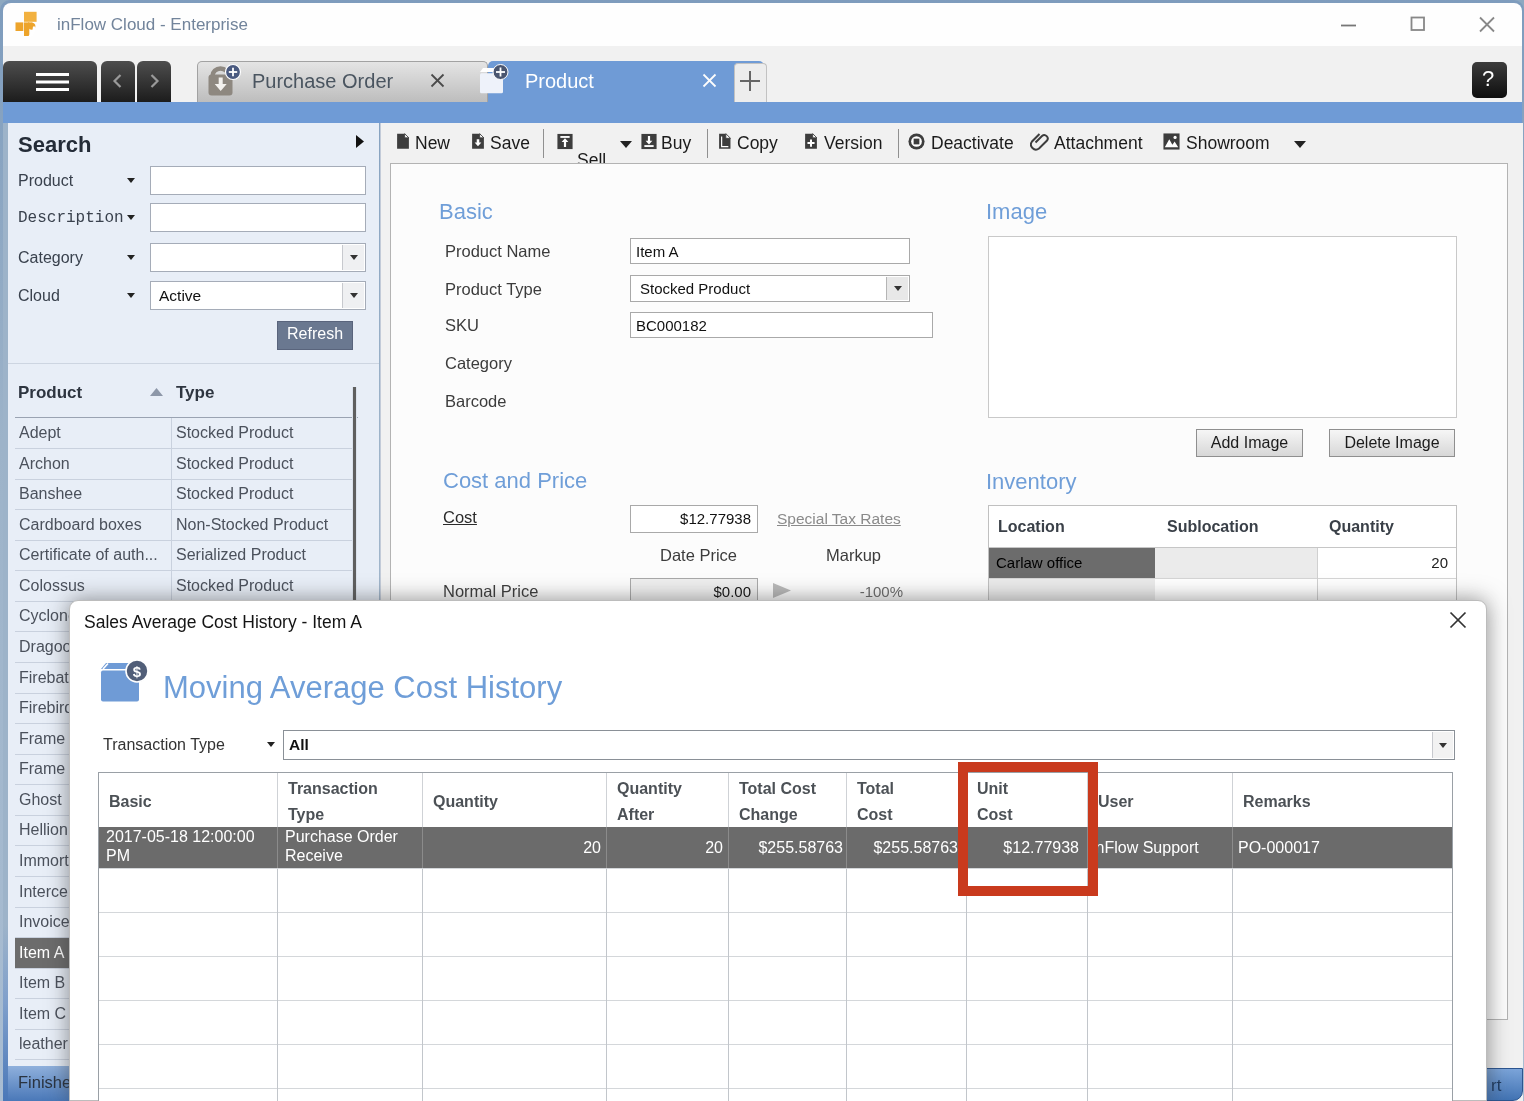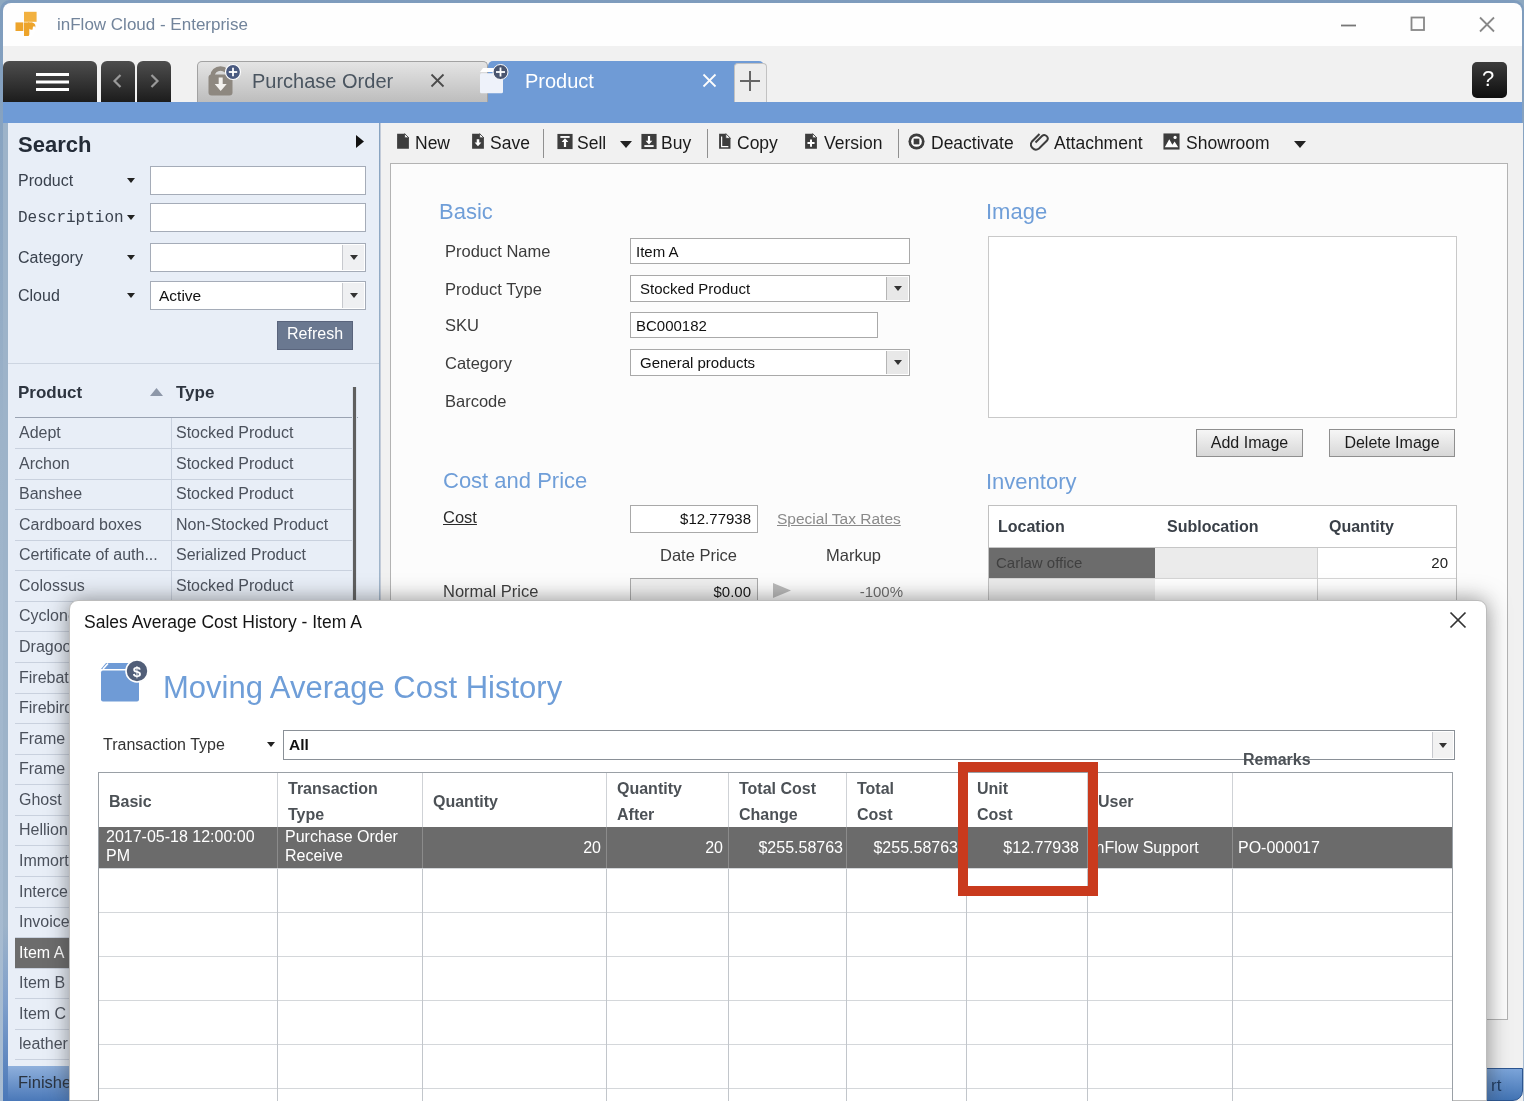--- a/index.html
+++ b/index.html
@@ -252,21 +252,21 @@
       <path d="M11.5,0.5 l5,5 h-5 z" fill="#fff" stroke="#3d3d3d" stroke-width="1"></path>
       <path d="M8,7 h3 v4 h2.5 l-4,4.5 -4,-4.5 h2.5 z" fill="#fff"></path>
     </svg>
 <div class="a tlabel" style="left:490px;">Save</div>
 <div class="a tsep" style="left:543px;"></div>
 <svg class="a ticon" style="left:557px;width:16px;height:17px;" viewBox="0 0 19 19">
       <rect x="0.5" y="0.5" width="18" height="18" fill="#3d3d3d"></rect>
       <rect x="4" y="3" width="11" height="2.2" fill="#fff"></rect>
       <path d="M8.2,9 h2.6 v7 h-2.6 z M9.5,5.5 l4,4.5 h-8 z" fill="#fff"></path>
     </svg>
-<div class="a tlabel" style="left:577px;">Sell</div>
+<div class="a tlabel" style="left:577px;margin-top:17px;">Sell</div>
 <div class="a tri-d" style="left:620px;top:141px;border-left-width:6px;border-right-width:6px;border-top-width:7px;"></div>
 <svg class="a ticon" style="left:641px;width:16px;height:17px;" viewBox="0 0 19 19">
       <rect x="0.5" y="0.5" width="18" height="18" fill="#3d3d3d"></rect>
       <rect x="4" y="13.8" width="11" height="2.2" fill="#fff"></rect>
       <path d="M8.2,3 h2.6 v6 h-2.6 z M9.5,13 l-4,-4.5 h8 z" fill="#fff"></path>
     </svg>
 <div class="a tlabel" style="left:661px;">Buy</div>
 <div class="a tsep" style="left:707px;"></div>
 <svg class="a ticon" style="left:717px;width:16px;" viewBox="0 0 19 22">
       <path d="M2.5,0.5 h8 l5.5,5.5 v12.5 h-13.5 z" fill="#3d3d3d"></path>
@@ -305,43 +305,37 @@
       <span>Item A</span>
     </div>
 <div class="a flbl" style="left:445px;top:280px;">Product Type</div>
 <div class="a finp" style="left:630px;top:275px;width:280px;height:27px;">
       <span style="left:9px;">Stocked Product</span>
       <div class="a combtn" style="background:#e8e8e8;border-left-color:#b5b5b5;">
         <div class="tri-d" style="border-top-color:#333;"></div>
       </div>
     </div>
 <div class="a flbl" style="left:445px;top:316px;">SKU</div>
-<div class="a finp" style="left:630px;top:312px;width:248px;height:26px;">
+<div class="a finp" style="left:630px;top:312px;width:303px;height:26px;">
       <span>BC000182</span>
     </div>
 <div class="a flbl" style="left:445px;top:354px;">Category</div>
-<div class="a finp" style="left:630px;top:349px;width:280px;height:27px;">
-      <span style="left:9px;">General products</span>
-      <div class="a combtn" style="background:#e8e8e8;border-left-color:#b5b5b5;">
-        <div class="tri-d" style="border-top-color:#333;"></div>
-      </div>
-    </div>
 <div class="a flbl" style="left:445px;top:392px;">Barcode</div>
 <div class="a bluehead" style="left:986px;top:199px;">Image</div>
 <div class="a" style="left:988px;top:236px;width:469px;height:182px;background:#fff;border:1px solid #c9c9c9;box-sizing:border-box;"></div>
 <div class="a gbtn" style="left:1196px;top:429px;width:107px;height:28px;line-height:26px;">Add Image</div>
 <div class="a gbtn" style="left:1329px;top:429px;width:126px;height:28px;line-height:26px;">Delete Image</div>
 <div class="a bluehead" style="left:986px;top:469px;">Inventory</div>
 <div class="a" style="left:988px;top:505px;width:469px;height:515px;background:#fff;border:1px solid #c0c0c0;box-sizing:border-box;"></div>
 <div class="a" style="left:998px;top:518px;font-size:16px;font-weight:bold;color:#3a4048;">Location</div>
 <div class="a" style="left:1167px;top:518px;font-size:16px;font-weight:bold;color:#3a4048;">Sublocation</div>
 <div class="a" style="left:1329px;top:518px;font-size:16px;font-weight:bold;color:#3a4048;">Quantity</div>
 <div class="a" style="left:989px;top:547px;width:467px;height:1px;background:#c6c6c6;"></div>
 <div class="a" style="left:989px;top:548px;width:166px;height:30px;background:#6c6c6c;"></div>
-<div class="a" style="left:996px;top:554px;font-size:15px;color:#404040;">Carlaw office</div>
+<div class="a" style="left:996px;top:554px;font-size:15px;color:#000000;">Carlaw office</div>
 <div class="a" style="left:1155px;top:548px;width:162px;height:30px;background:#ebebeb;"></div>
 <div class="a" style="left:1404px;top:554px;width:44px;font-size:15px;color:#222;text-align:right;">20</div>
 <div class="a" style="left:989px;top:578px;width:467px;height:1px;background:#d6d6d6;"></div>
 <div class="a" style="left:989px;top:579px;width:166px;height:30px;background:#ebebeb;"></div>
 <div class="a" style="left:1317px;top:548px;width:1px;height:60px;background:#d0d0d0;"></div>
 <div class="a bluehead" style="left:443px;top:468px;">Cost and Price</div>
 <div class="a flbl" style="left:443px;top:508px;text-decoration:underline;color:#2b2b2b;">Cost</div>
 <div class="a finp" style="left:630px;top:505px;width:128px;height:28px;">
       <span style="left:auto;right:6px;">$12.77938</span>
     </div>
@@ -390,21 +384,21 @@
 <div class="a" style="left:1087px;top:773px;width:1px;height:54px;background:#cfd2d6;"></div>
 <div class="a" style="left:1232px;top:773px;width:1px;height:54px;background:#cfd2d6;"></div>
 <div class="a mhcell" style="left:109px;top:789px;">Basic</div>
 <div class="a mhcell" style="left:288px;top:776px;">Transaction<br>Type</div>
 <div class="a mhcell" style="left:433px;top:789px;">Quantity</div>
 <div class="a mhcell" style="left:617px;top:776px;">Quantity<br>After</div>
 <div class="a mhcell" style="left:739px;top:776px;">Total Cost<br>Change</div>
 <div class="a mhcell" style="left:857px;top:776px;">Total<br>Cost</div>
 <div class="a mhcell" style="left:977px;top:776px;">Unit<br>Cost</div>
 <div class="a mhcell" style="left:1098px;top:789px;">User</div>
-<div class="a mhcell" style="left:1243px;top:747px;text-align:right;">Remarks</div>
+<div class="a mhcell" style="left:1243px;top:789px;text-align:right;">Remarks</div>
 <div class="a" style="left:99px;top:827px;width:1353px;height:41px;background:#6b6b6b;"></div>
 <div class="a" style="left:277px;top:827px;width:1px;height:41px;background:#8b8b8b;"></div>
 <div class="a" style="left:422px;top:827px;width:1px;height:41px;background:#8b8b8b;"></div>
 <div class="a" style="left:606px;top:827px;width:1px;height:41px;background:#8b8b8b;"></div>
 <div class="a" style="left:728px;top:827px;width:1px;height:41px;background:#8b8b8b;"></div>
 <div class="a" style="left:846px;top:827px;width:1px;height:41px;background:#8b8b8b;"></div>
 <div class="a" style="left:966px;top:827px;width:1px;height:41px;background:#8b8b8b;"></div>
 <div class="a" style="left:1087px;top:827px;width:1px;height:41px;background:#8b8b8b;"></div>
 <div class="a" style="left:1232px;top:827px;width:1px;height:41px;background:#8b8b8b;"></div>
 <div class="a mdark" style="left:106px;top:827px;background:none;">2017-05-18 12:00:00<br>PM</div>

